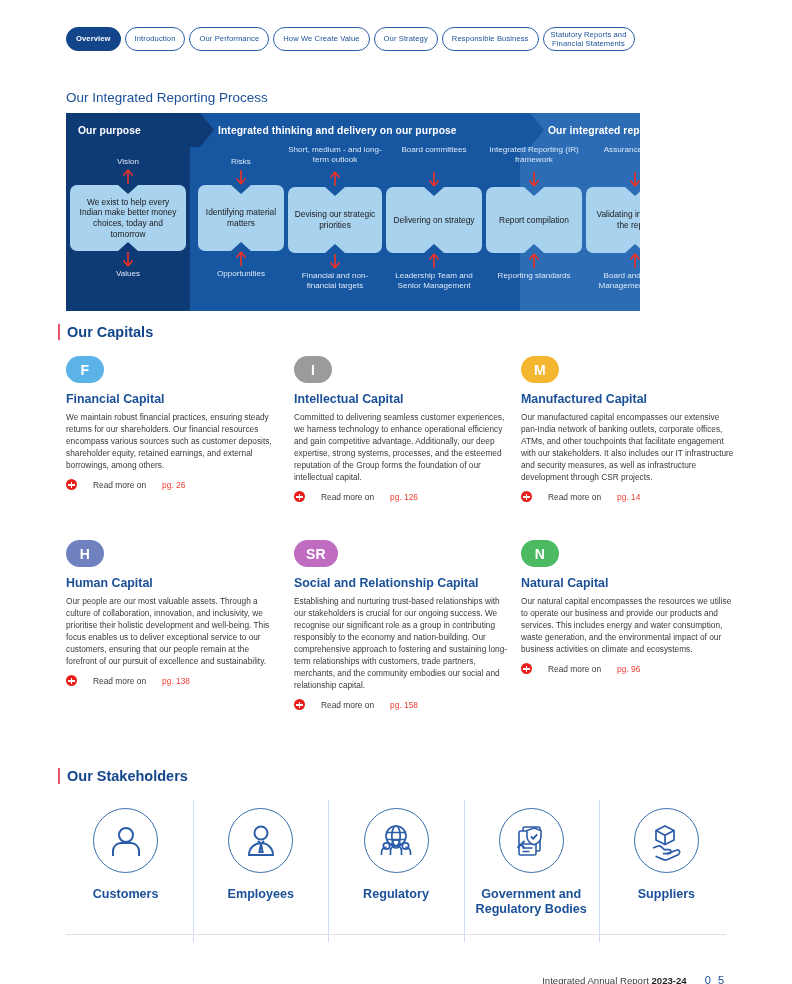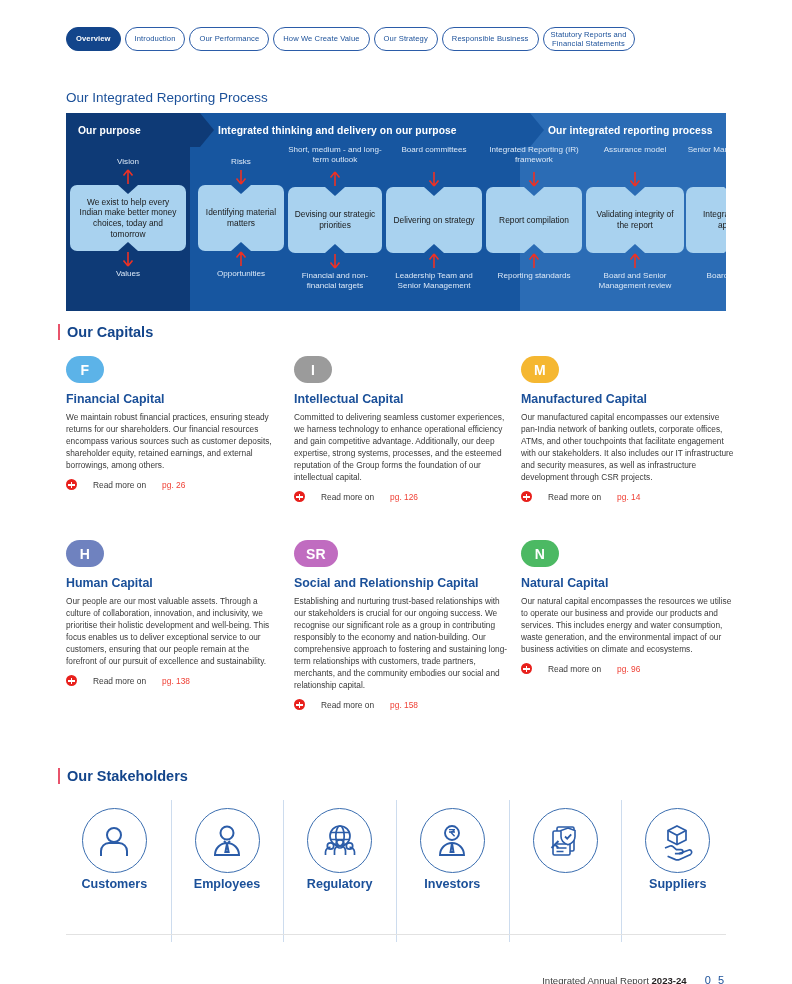--- a/index.html
+++ b/index.html
@@ -47,21 +47,21 @@
     display:flex; align-items:center; gap:7px;
     font-size:14.5px; font-weight:bold; color:#13458b;
   }
   .heading-red .bar {
     width:2px; height:16px; background:#e8536b; display:block;
   }
 
   
   .diagram {
     position:absolute; left:66px; top:113px;
-    width:660px; height:198px;
+    width:574px; height:198px;
     background:#1a5aa8;
     overflow:hidden;
   }
   .panel { position:absolute; top:0; bottom:0; }
   .panel-purpose { left:0; width:124px; background:#0e3a76; }
   .panel-mid { left:124px; width:330px; background:#1756a0; }
   .panel-right { left:454px; right:0; background:#2b6cb5; }
 
   .chev {
     position:absolute; top:0; width:24px; height:34px;
@@ -152,21 +152,21 @@
   .stake + .stake::before {
     content:""; position:absolute; left:0; top:0; bottom:-12px;
     width:1px; background:#cddcee;
   }
   .stake .ring {
     width:65px; height:65px; border-radius:50%;
     border:1.3px solid #3b6eb0;
     display:flex; align-items:center; justify-content:center;
   }
   .stake .lbl {
-    margin-top:4px;
+    margin-top:14px;
     color:#1b5099; font-size:12.6px; font-weight:bold;
     text-align:center; line-height:1.22;
   }
 
   
   .footer {
     position:absolute; right:66px; top:941px;
     display:flex; align-items:baseline; gap:18px;
     font-size:9.6px; color:#404040;
   }
@@ -495,43 +495,33 @@
         <circle cx="11.5" cy="26" r="3.2"></circle>
         <circle cx="30.5" cy="26" r="3.2"></circle>
         <path d="M15.5 35 v-4 a5.5 5.5 0 0 1 11 0 v4"></path>
         <path d="M6.5 35 v-3 a4.8 4.8 0 0 1 5 -4.6"></path>
         <path d="M35.5 35 v-3 a4.8 4.8 0 0 0 -5 -4.6"></path>
       </svg>
     </div>
     <div class="lbl">Regulatory</div>
   </div>
 
-  <div class="stake">
-    <div class="ring">
-      <svg width="40" height="40" viewBox="0 0 40 40" fill="none" stroke="#2b5ca8" stroke-width="1.9">
-        <circle cx="20" cy="12" r="7"></circle>
-        <path d="M17 8.6 h6 M17 11 h6 M22 8.6 c0 2.4 -1.6 2.4 -3.4 2.4 l4 4.2" stroke-width="1.4"></path>
-        <path d="M8 34 a12 12 0 0 1 24 0 z"></path>
-        <path d="M20 22 l-1.5 9 h3 z" fill="#fff"></path>
-      </svg>
-    </div>
-    <div class="lbl">Investors</div>
-  </div>
 
   <div class="stake">
     <div class="ring">
       <svg width="42" height="42" viewBox="0 0 42 42" fill="none" stroke="#2b5ca8" stroke-width="1.6">
         <rect x="13" y="7" width="17" height="24" rx="1.5"></rect>
         <rect x="9" y="11" width="17" height="24" rx="1.5" fill="#fff"></rect>
         <path d="M12.5 24 h10 M12.5 28 h10 M12.5 31.5 h7"></path>
         <path d="M24 8 l7 2.6 v6 c0 4.2 -3 6.8 -7 8.2 c-4 -1.4 -7 -4 -7 -8.2 v-6 z" fill="#fff"></path>
         <path d="M21 16.5 l2.2 2.2 l4 -4.4" stroke-width="1.8"></path>
         <path d="M7.5 28 l7 -7 M11 24.5 l3.5 3.5" stroke-width="2"></path>
       </svg>
     </div>
+    <div class="lbl">Government and Regulatory Bodies</div>
   </div>
 
   <div class="stake">
     <div class="ring">
       <svg width="42" height="42" viewBox="0 0 42 42" fill="none" stroke="#2b5ca8" stroke-width="1.7">
         <path d="M20 6 l9 4.6 v9.4 l-9 4.6 l-9 -4.6 v-9.4 z"></path>
         <path d="M11 10.6 l9 4.6 l9 -4.6 M20 15.2 v9.4"></path>
         <path d="M8 28 l5 -2 a3 3 0 0 1 3 0.6 l3.4 3 h4.5 a2 2 0 0 1 0 4 h-6"></path>
         <path d="M22 33.6 l10 -3.6 a2.4 2.4 0 0 1 1.6 4.4 l-11 5 a5 5 0 0 1 -4 0.2 l-8 -3.4"></path>
       </svg>

